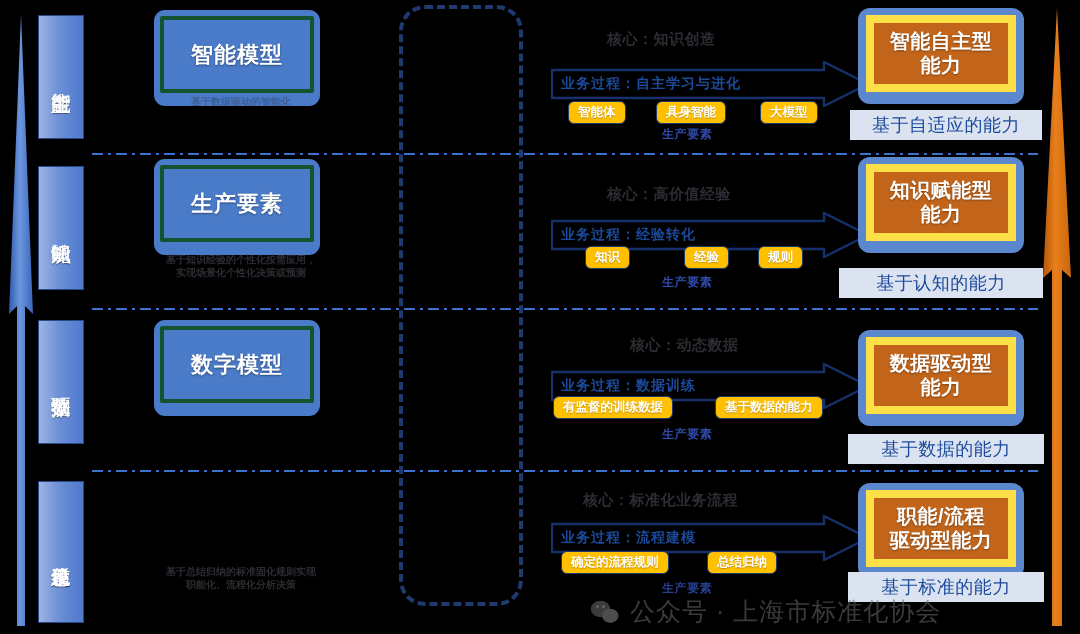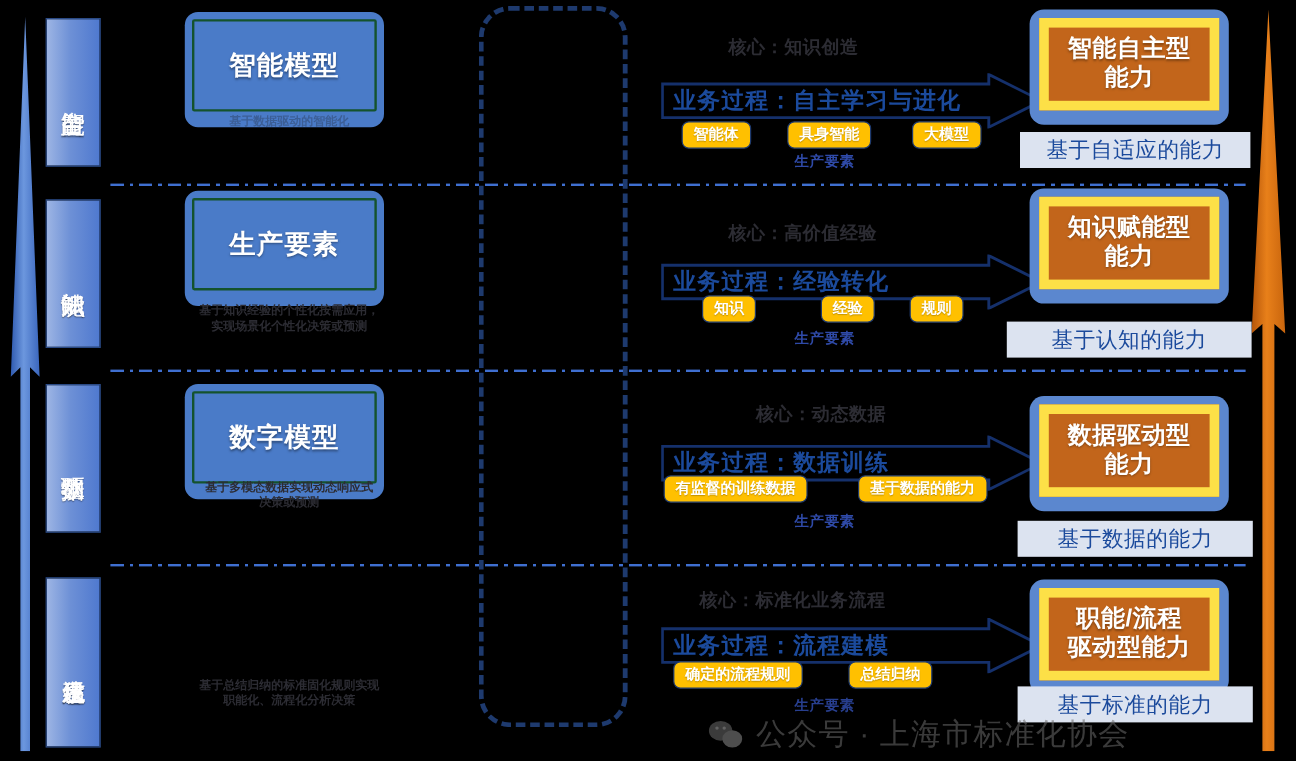--- a/index.html
+++ b/index.html
@@ -29,21 +29,21 @@
   }
 
   
   .model-box {
     position:absolute; left:154px; width:166px; height:96px;
     background:#4a7bc8; border-radius:11px;
     box-shadow:2px 3px 5px rgba(0,0,0,.45);
   }
   .model-box .inner {
     position:absolute; inset:6px 6px 13px 6px;
-    border:2px solid #14532d; border-radius:2px;
+    border:4px solid #14532d; border-radius:2px;
     display:flex; align-items:center; justify-content:center;
   }
   .model-box .inner span {
     color:#fff; font-size:22px; font-weight:bold; letter-spacing:1px;
     text-shadow:0 1px 2px rgba(0,0,0,.4);
   }
   .model-caption {
     position:absolute; left:96px; width:290px;
     color:#2c2c33; font-size:10px; font-weight:bold; line-height:1.32;
     text-align:center;
@@ -58,21 +58,21 @@
   
   .core-text {
     position:absolute; color:#2c2c33; font-size:15px; font-weight:bold;
     letter-spacing:.5px; white-space:nowrap;
   }
   .process-arrow { position:absolute; left:551px; width:318px; height:46px; }
   .process-arrow svg { position:absolute; inset:0; width:100%; height:100%; }
   .process-arrow .plabel {
     position:absolute; left:10px; top:0; height:100%;
     display:flex; align-items:center;
-    color:#1b4a9c; font-size:19px; font-weight:bold; letter-spacing:1px;
+    color:#1b4a9c; font-size:14px; font-weight:bold; letter-spacing:1px;
     white-space:nowrap; text-shadow:0 1px 1px rgba(0,0,0,.18);
   }
 
   .tag {
     position:absolute; height:23px; background:#FFC000;
     border:1.5px solid #1e3a6e; border-radius:6px;
     display:flex; align-items:center; justify-content:center;
     color:#ffffff; font-size:12.5px; font-weight:bold;
     padding:0 9px; white-space:nowrap;
     text-shadow:0 1px 1px rgba(0,0,0,.25);
@@ -228,22 +228,20 @@
 
   <div class="stage-label" style="top:320px; height:124px;">
       <span>数据驱动</span>
     </div>
 
   <div class="model-box" style="top:320px;">
     <div class="inner">
       <span>数字模型</span>
     </div>
   </div>
-  <div class="model-caption" style="top:400px; white-space:pre-line;">基于多模态数据实现动态响应式
-决策或预测</div>
 
   <div class="core-text" style="left:630px; top:336px;">核心：动态数据</div>
 
   <div class="process-arrow" style="top:363px;">
     <svg viewBox="0 0 318 46" preserveAspectRatio="none">
       <polygon points="1,9 273,9 273,1 317,23 273,45 273,37 1,37" fill="none" stroke="#15306b" stroke-width="2.4"></polygon>
     </svg>
     <div class="plabel">业务过程：数据训练</div>
   </div>
 

